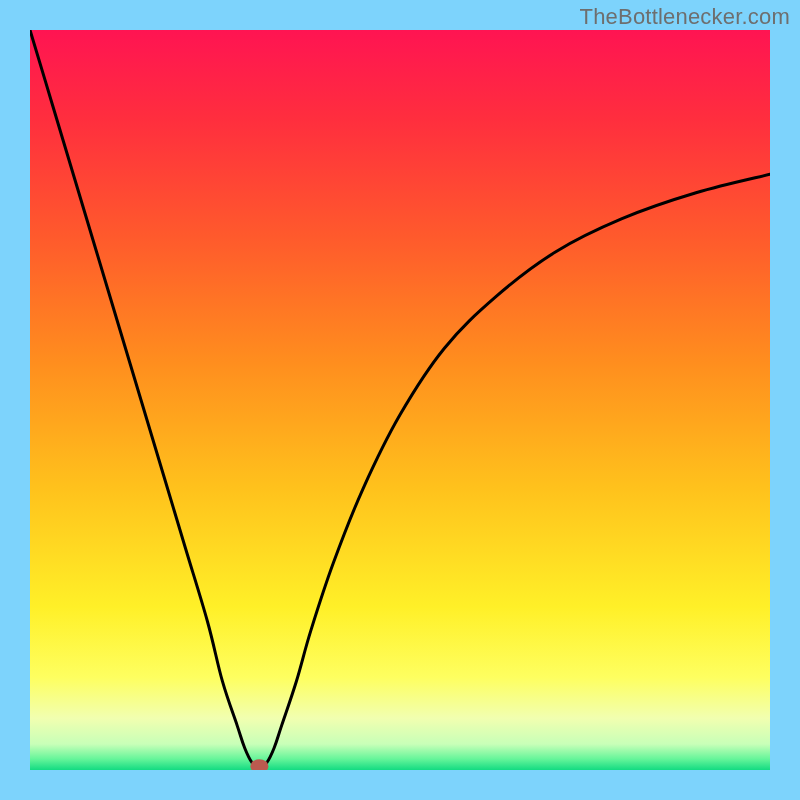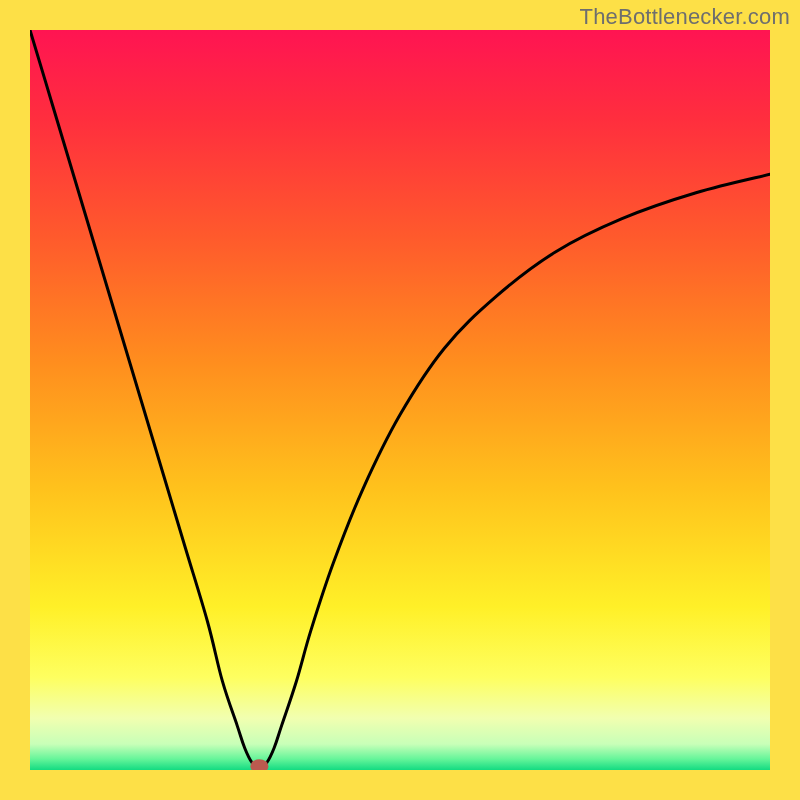--- a/index.html
+++ b/index.html
@@ -8,21 +8,21 @@
     width: 800px;
     height: 800px;
     overflow: hidden;
     background: #000;
     font-family: Arial, Helvetica, sans-serif;
   }
   .frame {
     position: absolute;
     left: 0; top: 0;
     width: 800px; height: 800px;
-    background: #fde047;
+    background: #7dd3fc;
   }
   .plot {
     position: absolute;
     left: 30px;
     top: 30px;
     width: 740px;
     height: 740px;
     overflow: hidden;
   }
   .plot svg {

